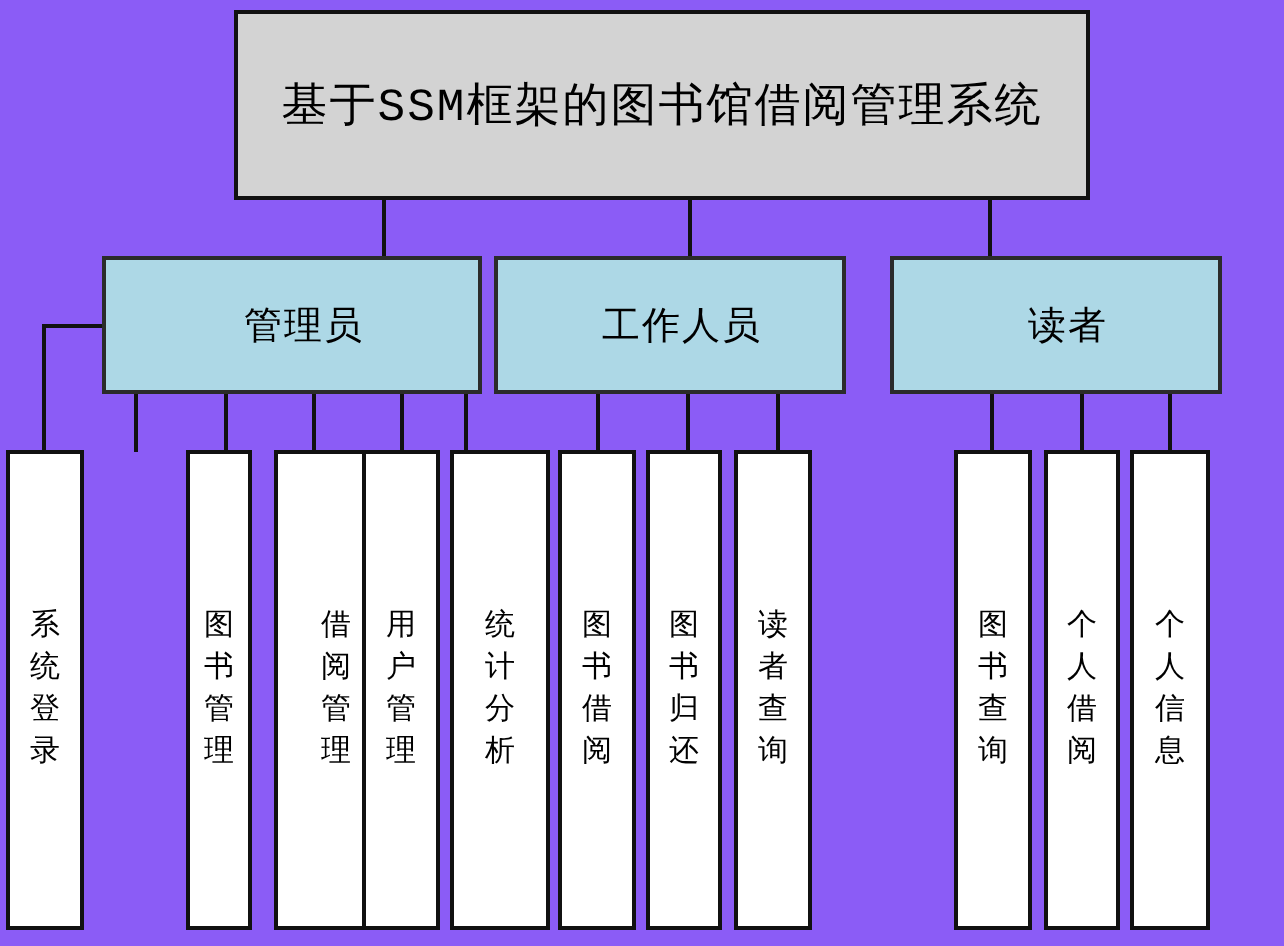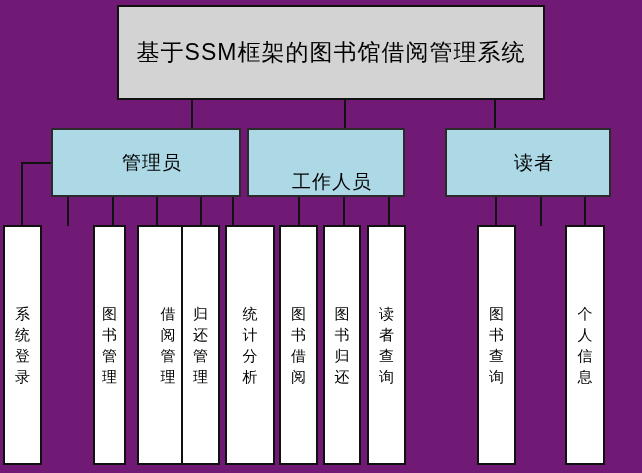--- a/index.html
+++ b/index.html
@@ -1,30 +1,30 @@
 <!DOCTYPE html>
 <html><head>
 <meta charset="utf-8">
 <style>
   html,body{margin:0;padding:0;background:#fff;}
   .canvas{
-    position:relative;width:642px;height:473px;background:#701a75;overflow:hidden;
-    font-family:Liberation Sans, sans-serif;color:#000;
+    position:relative;width:642px;height:473px;background:#8b5cf6;overflow:hidden;
+    font-family:Liberation Mono, monospace;color:#000;
   }
   .box{position:absolute;box-sizing:border-box;display:flex;align-items:center;justify-content:center;}
   .root-box{
     left:117px;top:5px;width:428px;height:95px;
     background:#d3d3d3;border:2px solid #111;
   }
   .root-label{font-size:23px;letter-spacing:1px;white-space:nowrap;}
   .group-box{
     top:128px;height:69px;background:#add8e6;border:2px solid #2b2b2b;padding-left:12px;
   }
   .group-admin{left:51px;width:190px;}
-  .group-staff{left:247px;width:158px;align-items:flex-end;}
+  .group-staff{left:247px;width:176px;}
   .group-reader{left:445px;width:166px;}
   .group-label{font-size:19px;letter-spacing:1px;white-space:nowrap;}
   .leaf{
     top:225px;height:240px;background:#ffffff;border:2px solid #111;
   }
   .vtext{
     display:block;width:1.05em;font-size:15px;line-height:21px;
     text-align:center;word-break:break-all;overflow-wrap:break-word;
   }
   .line{position:absolute;background:#111;}
@@ -74,36 +74,39 @@
   <div class="box leaf" style="left:3px;width:39px;">
     <span class="vtext">系统登录</span>
   </div>
   <div class="box leaf" style="left:93px;width:33px;">
     <span class="vtext">图书管理</span>
   </div>
   <div class="box leaf" style="left:137px;width:62px;">
     <span class="vtext">借阅管理</span>
   </div>
   <div class="box leaf" style="left:181px;width:39px;">
-    <span class="vtext">归还管理</span>
+    <span class="vtext">用户管理</span>
   </div>
   <div class="box leaf" style="left:225px;width:50px;">
     <span class="vtext">统计分析</span>
   </div>
 
   <div class="box leaf" style="left:279px;width:39px;">
     <span class="vtext">图书借阅</span>
   </div>
   <div class="box leaf" style="left:323px;width:38px;">
     <span class="vtext">图书归还</span>
   </div>
   <div class="box leaf" style="left:367px;width:39px;">
     <span class="vtext">读者查询</span>
   </div>
 
   <div class="box leaf" style="left:477px;width:39px;">
     <span class="vtext">图书查询</span>
   </div>
+  <div class="box leaf" style="left:522px;width:38px;">
+    <span class="vtext">个人借阅</span>
+  </div>
   <div class="box leaf" style="left:565px;width:40px;">
     <span class="vtext">个人信息</span>
   </div>
 
 </div>
 
 </body></html>

